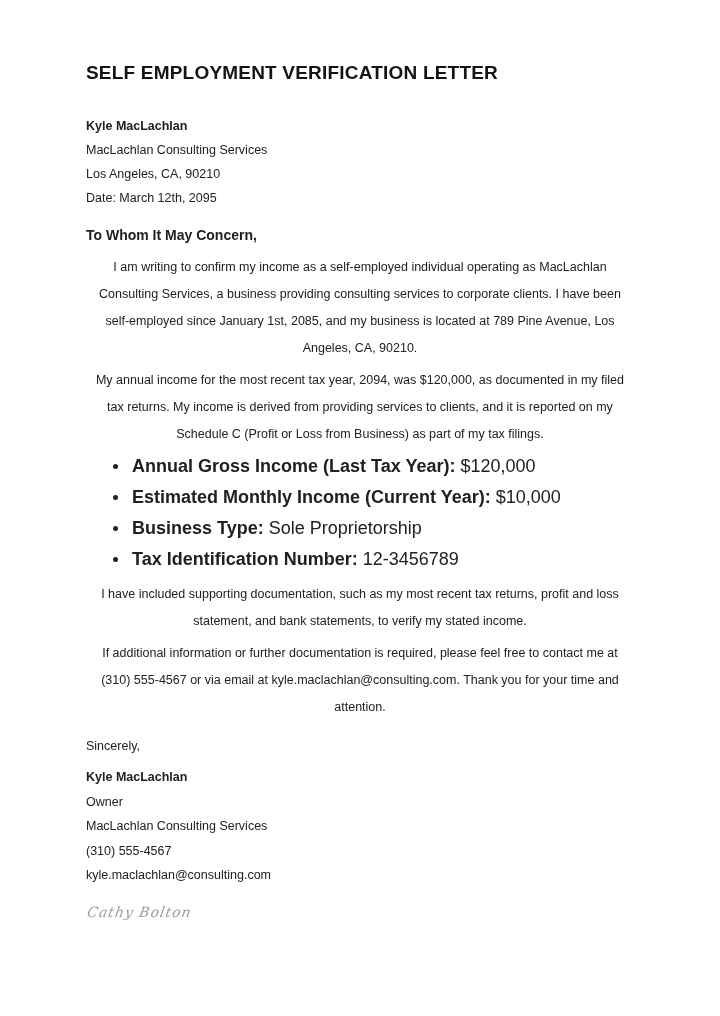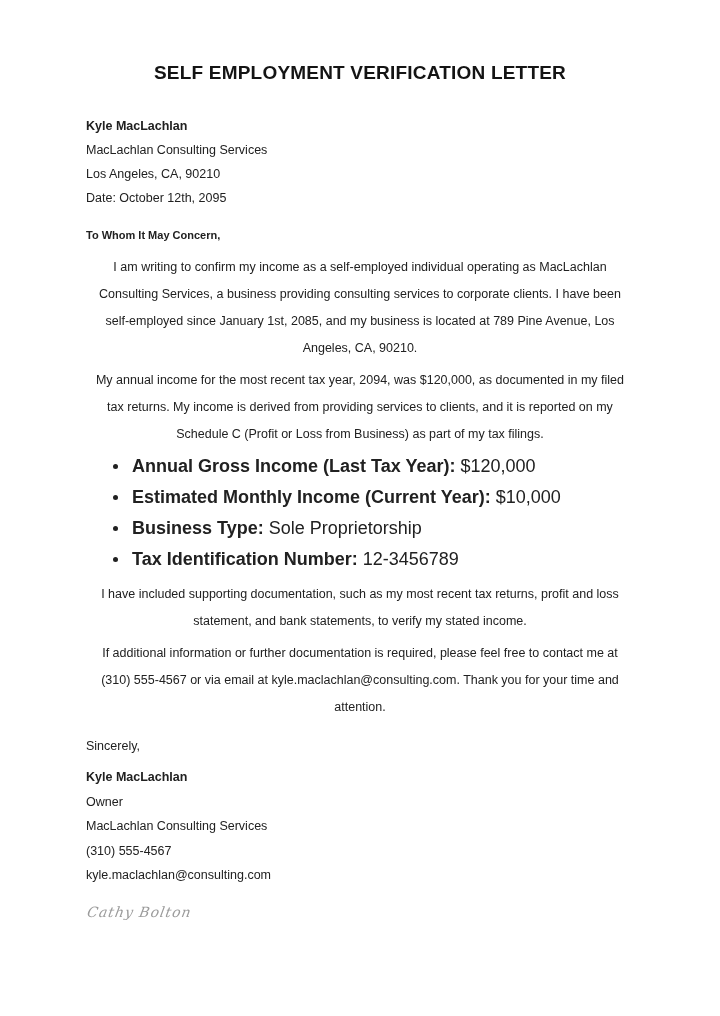--- a/index.html
+++ b/index.html
@@ -13,33 +13,33 @@
     color: #212121;
     overflow: hidden;
   }
   .content {
     padding: 62px 86px 0 86px;
   }
   .doc-title {
     font-size: 19px;
     font-weight: bold;
     color: #141414;
-    text-align: center;
+    text-align: left;
     letter-spacing: 0.2px;
     margin: 0 0 30px 0;
   }
   .sender-block { margin: 0 0 12px 0; }
   .sender-block .line {
     font-size: 12.5px;
     line-height: 24px;
     margin: 0;
   }
   .sender-block .line.name { font-weight: bold; }
   .salutation {
-    font-size: 11px;
+    font-size: 14px;
     font-weight: bold;
     line-height: 27px;
     margin: 10px 0 5px 0;
   }
   p.body-par {
     font-size: 12.5px;
     line-height: 27px;
     margin: 0 0 5px 0;
     text-align: center;
   }
@@ -95,21 +95,21 @@
 
 <div class="page">
   <div class="content">
 
     <h1 class="doc-title">SELF EMPLOYMENT VERIFICATION LETTER</h1>
 
     <div class="sender-block">
       <p class="line name">Kyle MacLachlan</p>
       <p class="line">MacLachlan Consulting Services</p>
       <p class="line">Los Angeles, CA, 90210</p>
-      <p class="line">Date: October 12th, 2095</p>
+      <p class="line">Date: March 12th, 2095</p>
     </div>
 
     <p class="salutation">To Whom It May Concern,</p>
 
     <p class="body-par">I am writing to confirm my income as a self-employed individual operating as MacLachlan Consulting Services, a business providing consulting services to corporate clients. I have been self-employed since January 1st, 2085, and my business is located at 789 Pine Avenue, Los Angeles, CA, 90210.</p>
     <p class="body-par">My annual income for the most recent tax year, 2094, was $120,000, as documented in my filed tax returns. My income is derived from providing services to clients, and it is reported on my Schedule C (Profit or Loss from Business) as part of my tax filings.</p>
 
     <ul class="detail-list">
       <li>
         <span class="bullet-label">Annual Gross Income (Last Tax Year):</span>

